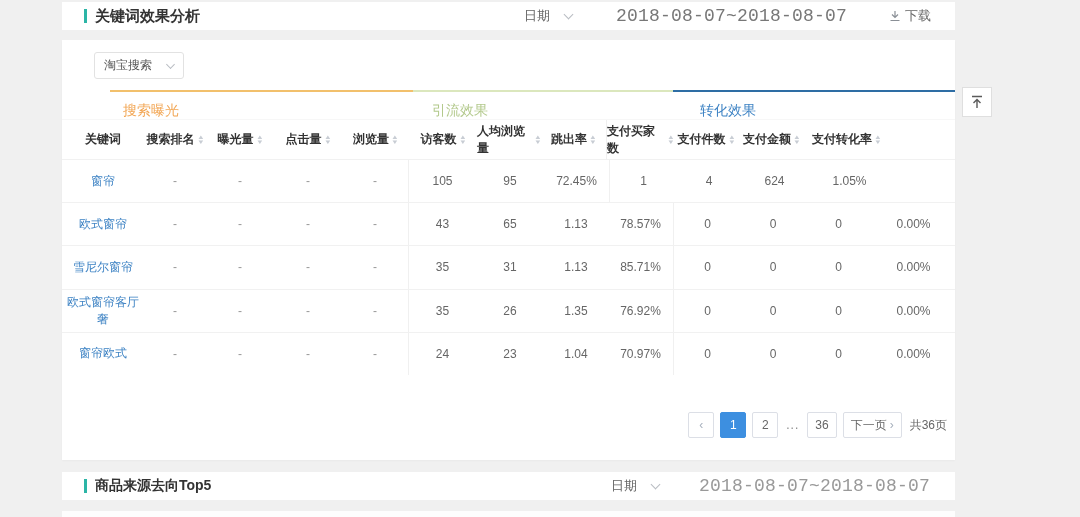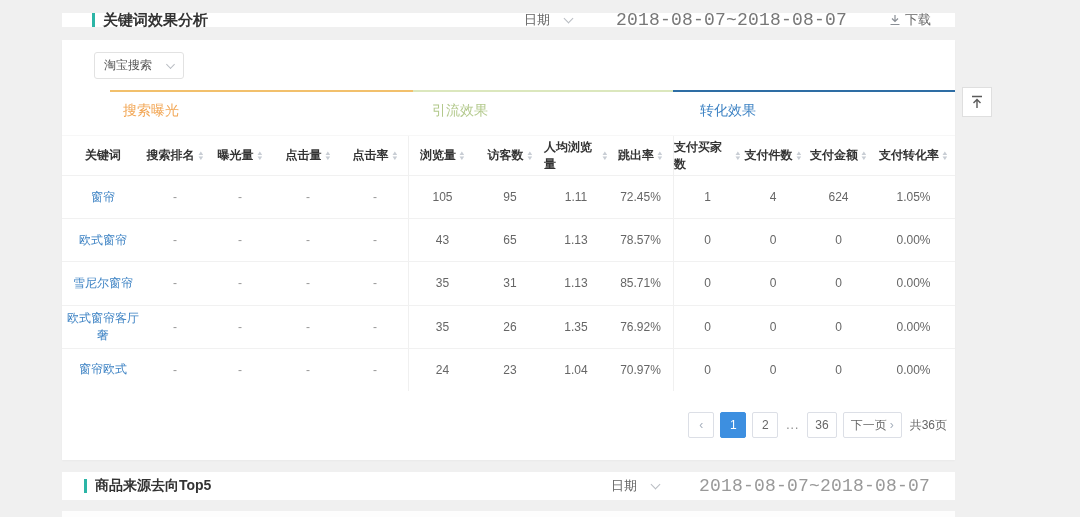--- a/index.html
+++ b/index.html
@@ -5,22 +5,22 @@
   * { margin:0; padding:0; box-sizing:border-box; }
   html,body { width:1080px; height:517px; }
   body {
     position:relative; overflow:hidden;
     background:#f0f0f0;
     font-family:"Liberation Sans","DejaVu Sans",sans-serif;
     color:#555;
   }
   
   .top-bar {
-    position:absolute; left:62px; top:13px; width:893px; height:14px;
-    background:#fff; display:flex; align-items:center; padding:0 24px 0 30px;
+    position:absolute; left:62px; top:2px; width:893px; height:28px;
+    background:#fff; display:flex; align-items:center; padding:0 24px 0 22px;
   }
   .accent { width:3px; height:14px; background:#2cb5a6; flex:none; }
   .sec-title { font-size:15px; font-weight:bold; color:#333; margin-left:8px; }
   .note { font-size:12px; color:#e4393c; margin-left:6px; }
   .bar-right { margin-left:auto; display:flex; align-items:center; }
   .date-filter { display:flex; align-items:center; gap:15px; font-size:13px; color:#666; cursor:pointer; }
   .chev {
     width:7px; height:7px; border-right:1px solid #b8bcc2; border-bottom:1px solid #b8bcc2;
     transform:rotate(45deg); margin-top:-4px;
   }
@@ -35,21 +35,21 @@
     position:absolute; left:32px; top:12px; width:90px; height:27px;
     border:1px solid #e2e2e2; border-radius:3px; background:#fff;
     display:flex; align-items:center; justify-content:space-between;
     padding:0 9px; font-size:12px; color:#555; cursor:pointer;
   }
   .select .chev { margin-top:-2px; transform:rotate(45deg) scale(.9); }
   .gline { position:absolute; left:48px; top:50px; height:2px; display:flex; width:845px; }
   .gline .seg { height:2px; }
   .glabel { position:absolute; top:62px; font-size:14px; }
   
-  .table { position:absolute; left:0; top:95px; width:893px; font-size:12px; }
+  .table { position:absolute; left:0; top:79px; width:893px; font-size:12px; }
   .thead { display:flex; height:40px; align-items:center; border-top:1px solid #f7f7f7; }
   .th {
     display:flex; align-items:center; justify-content:center; gap:3px;
     font-weight:bold; color:#333; height:40px; cursor:pointer;
   }
   .sort { display:flex; flex-direction:column; align-items:center; color:#c8cdd4; }
   .sort i { font-style:normal; font-size:6px; line-height:5px; transform:scaleX(1.3); }
   .tr { display:flex; height:43.2px; align-items:center; border-top:1px solid #f1f1f1; }
   .td { text-align:center; color:#666; height:100%; display:flex; align-items:center; justify-content:center; }
   .td.dash { color:#999; }
@@ -136,27 +136,20 @@
             <i>▼</i>
           </span>
         </div>
         <div class="th" style="width: 68px;">
           <span>点击量</span>
           <span class="sort">
             <i>▲</i>
             <i>▼</i>
           </span>
         </div>
-        <div class="th gsep" style="width: 67px;">
-          <span>点击率</span>
-          <span class="sort">
-            <i>▲</i>
-            <i>▼</i>
-          </span>
-        </div>
         <div class="th" style="width: 67px;">
           <span>浏览量</span>
           <span class="sort">
             <i>▲</i>
             <i>▼</i>
           </span>
         </div>
         <div class="th" style="width: 68px;">
           <span>访客数</span>
           <span class="sort">
@@ -211,21 +204,20 @@
         <div class="tr">
           <div class="td" style="width: 82px;">
             <a class="kw">窗帘</a>
           </div>
           <div class="td dash" style="width: 62px;">-</div>
           <div class="td dash" style="width: 68px;">-</div>
           <div class="td dash" style="width: 68px;">-</div>
           <div class="td gsep dash" style="width: 67px;">-</div>
           <div class="td" style="width: 67px;">105</div>
           <div class="td" style="width: 68px;">95</div>
-          <div class="td" style="width: 64px;">1.11</div>
           <div class="td gsep" style="width: 66px;">72.45%</div>
           <div class="td" style="width: 67px;">1</div>
           <div class="td" style="width: 64px;">4</div>
           <div class="td" style="width: 67px;">624</div>
           <div class="td" style="width: 83px;">1.05%</div>
         </div>
         <div class="tr">
           <div class="td" style="width: 82px;">
             <a class="kw">欧式窗帘</a>
           </div>

